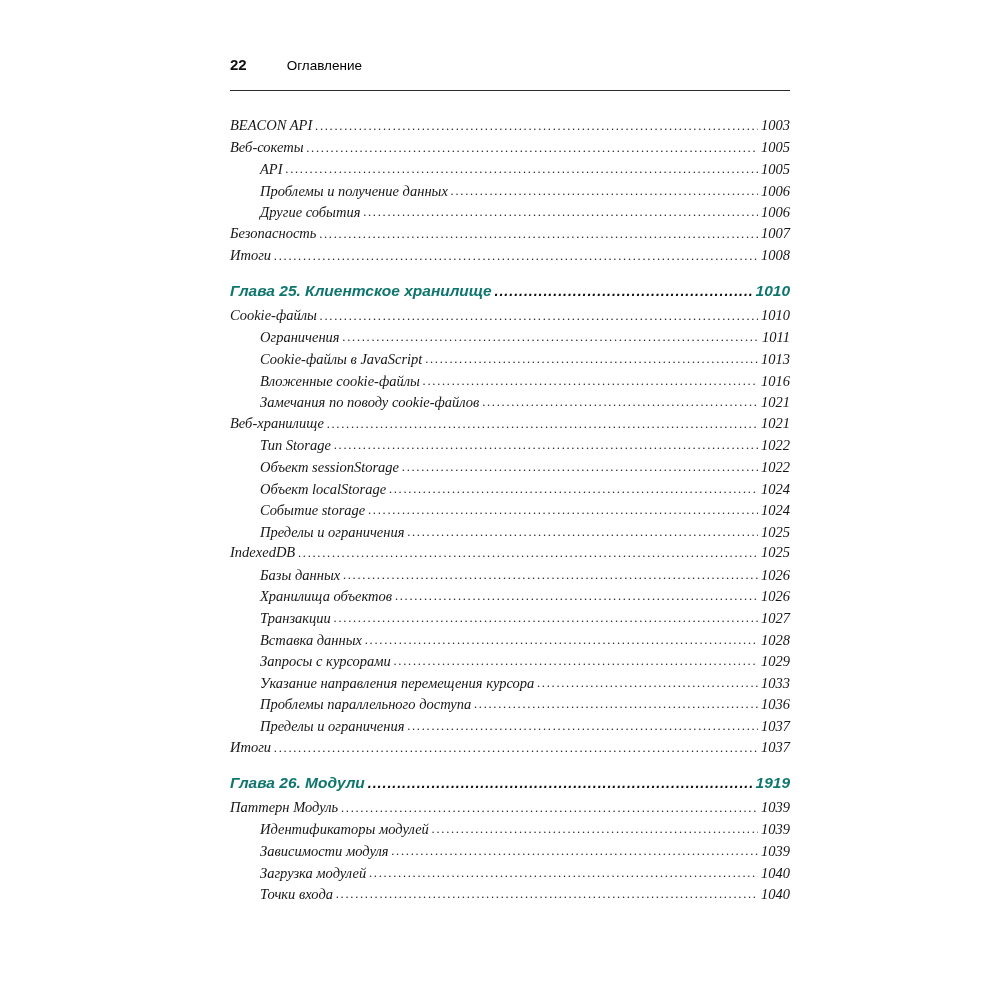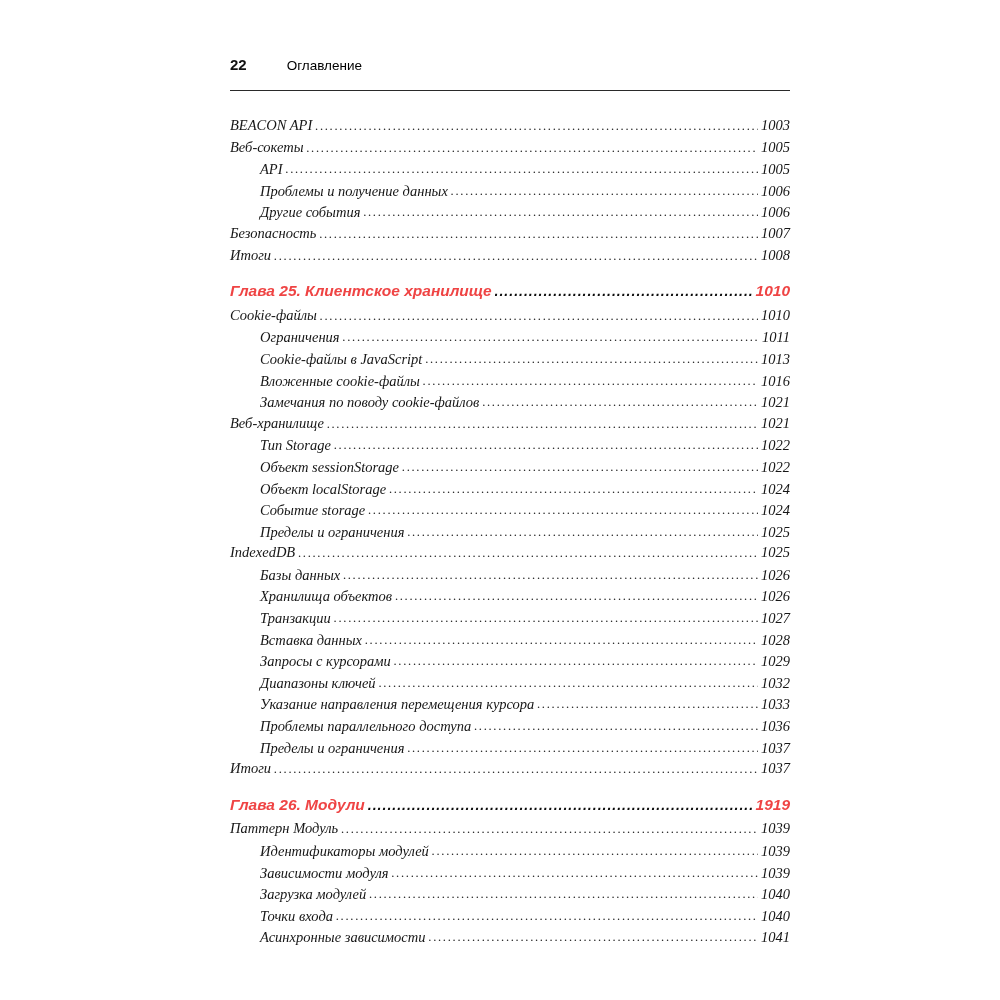--- a/index.html
+++ b/index.html
@@ -62,21 +62,21 @@
     letter-spacing: 1.6px;
     font-size: 13px;
   }
   .pageno { flex: none; white-space: nowrap; }
   .row.chapter {
     font-family: "Liberation Sans", sans-serif;
     font-weight: bold;
     font-size: 15.5px;
     margin-top: 15px;
     margin-bottom: 3px;
-    color: #ef4444;
+    color: #0f766e;
   }
   .row.chapter .dots { color: #0d0d0d; }
   .row.chapter .dots::after { letter-spacing: 1px; font-size: 14px; }
 </style>
 </head>
 <body>
 
 <div class="sheet">
   <div class="content">
     <header class="page-header">
@@ -203,25 +203,20 @@
           <span class="label">Вставка данных</span>
           <span class="dots"></span>
           <span class="pageno">1028</span>
         </div>
         <div class="row entry level-1">
           <span class="label">Запросы с курсорами</span>
           <span class="dots"></span>
           <span class="pageno">1029</span>
         </div>
         <div class="row entry level-1">
-          <span class="label">Диапазоны ключей</span>
-          <span class="dots"></span>
-          <span class="pageno">1032</span>
-        </div>
-        <div class="row entry level-1">
           <span class="label">Указание направления перемещения курсора</span>
           <span class="dots"></span>
           <span class="pageno">1033</span>
         </div>
         <div class="row entry level-1">
           <span class="label">Проблемы параллельного доступа</span>
           <span class="dots"></span>
           <span class="pageno">1036</span>
         </div>
         <div class="row entry level-1">
@@ -256,21 +251,16 @@
         </div>
         <div class="row entry level-1">
           <span class="label">Загрузка модулей</span>
           <span class="dots"></span>
           <span class="pageno">1040</span>
         </div>
         <div class="row entry level-1">
           <span class="label">Точки входа</span>
           <span class="dots"></span>
           <span class="pageno">1040</span>
-        </div>
-        <div class="row entry level-1">
-          <span class="label">Асинхронные зависимости</span>
-          <span class="dots"></span>
-          <span class="pageno">1041</span>
         </div>
       </main>
   </div>
 </div>
 
 </body></html>

